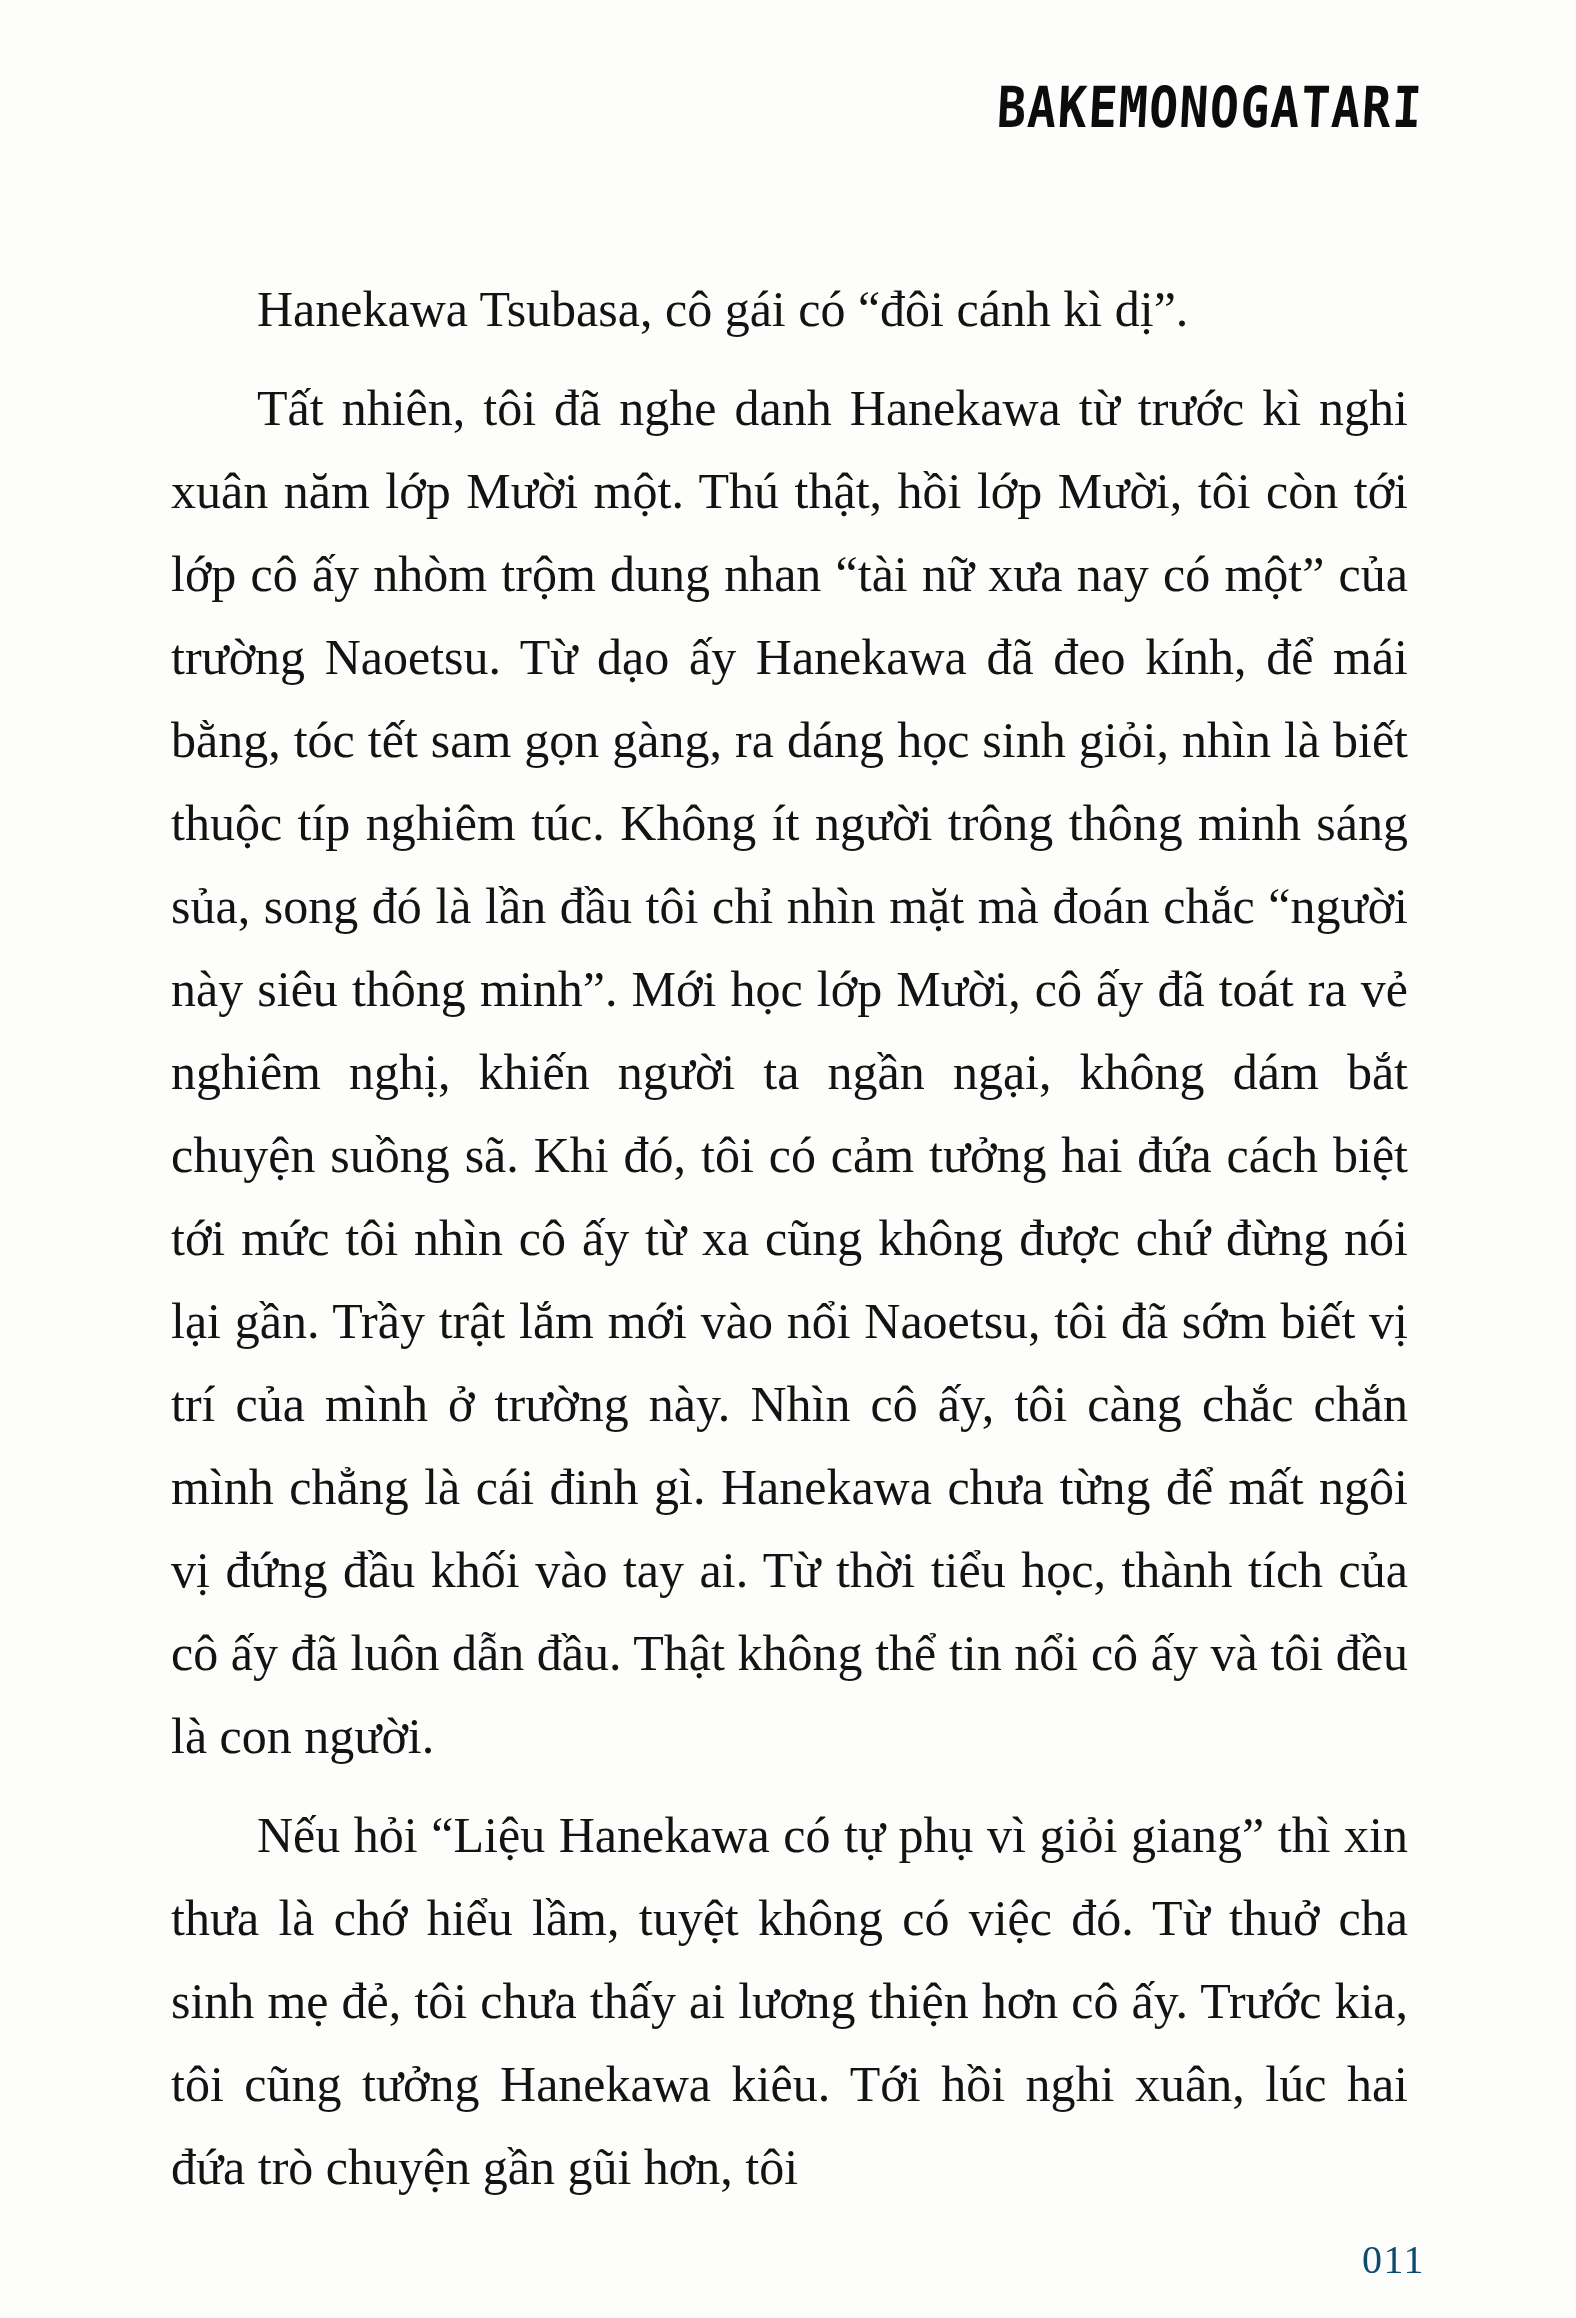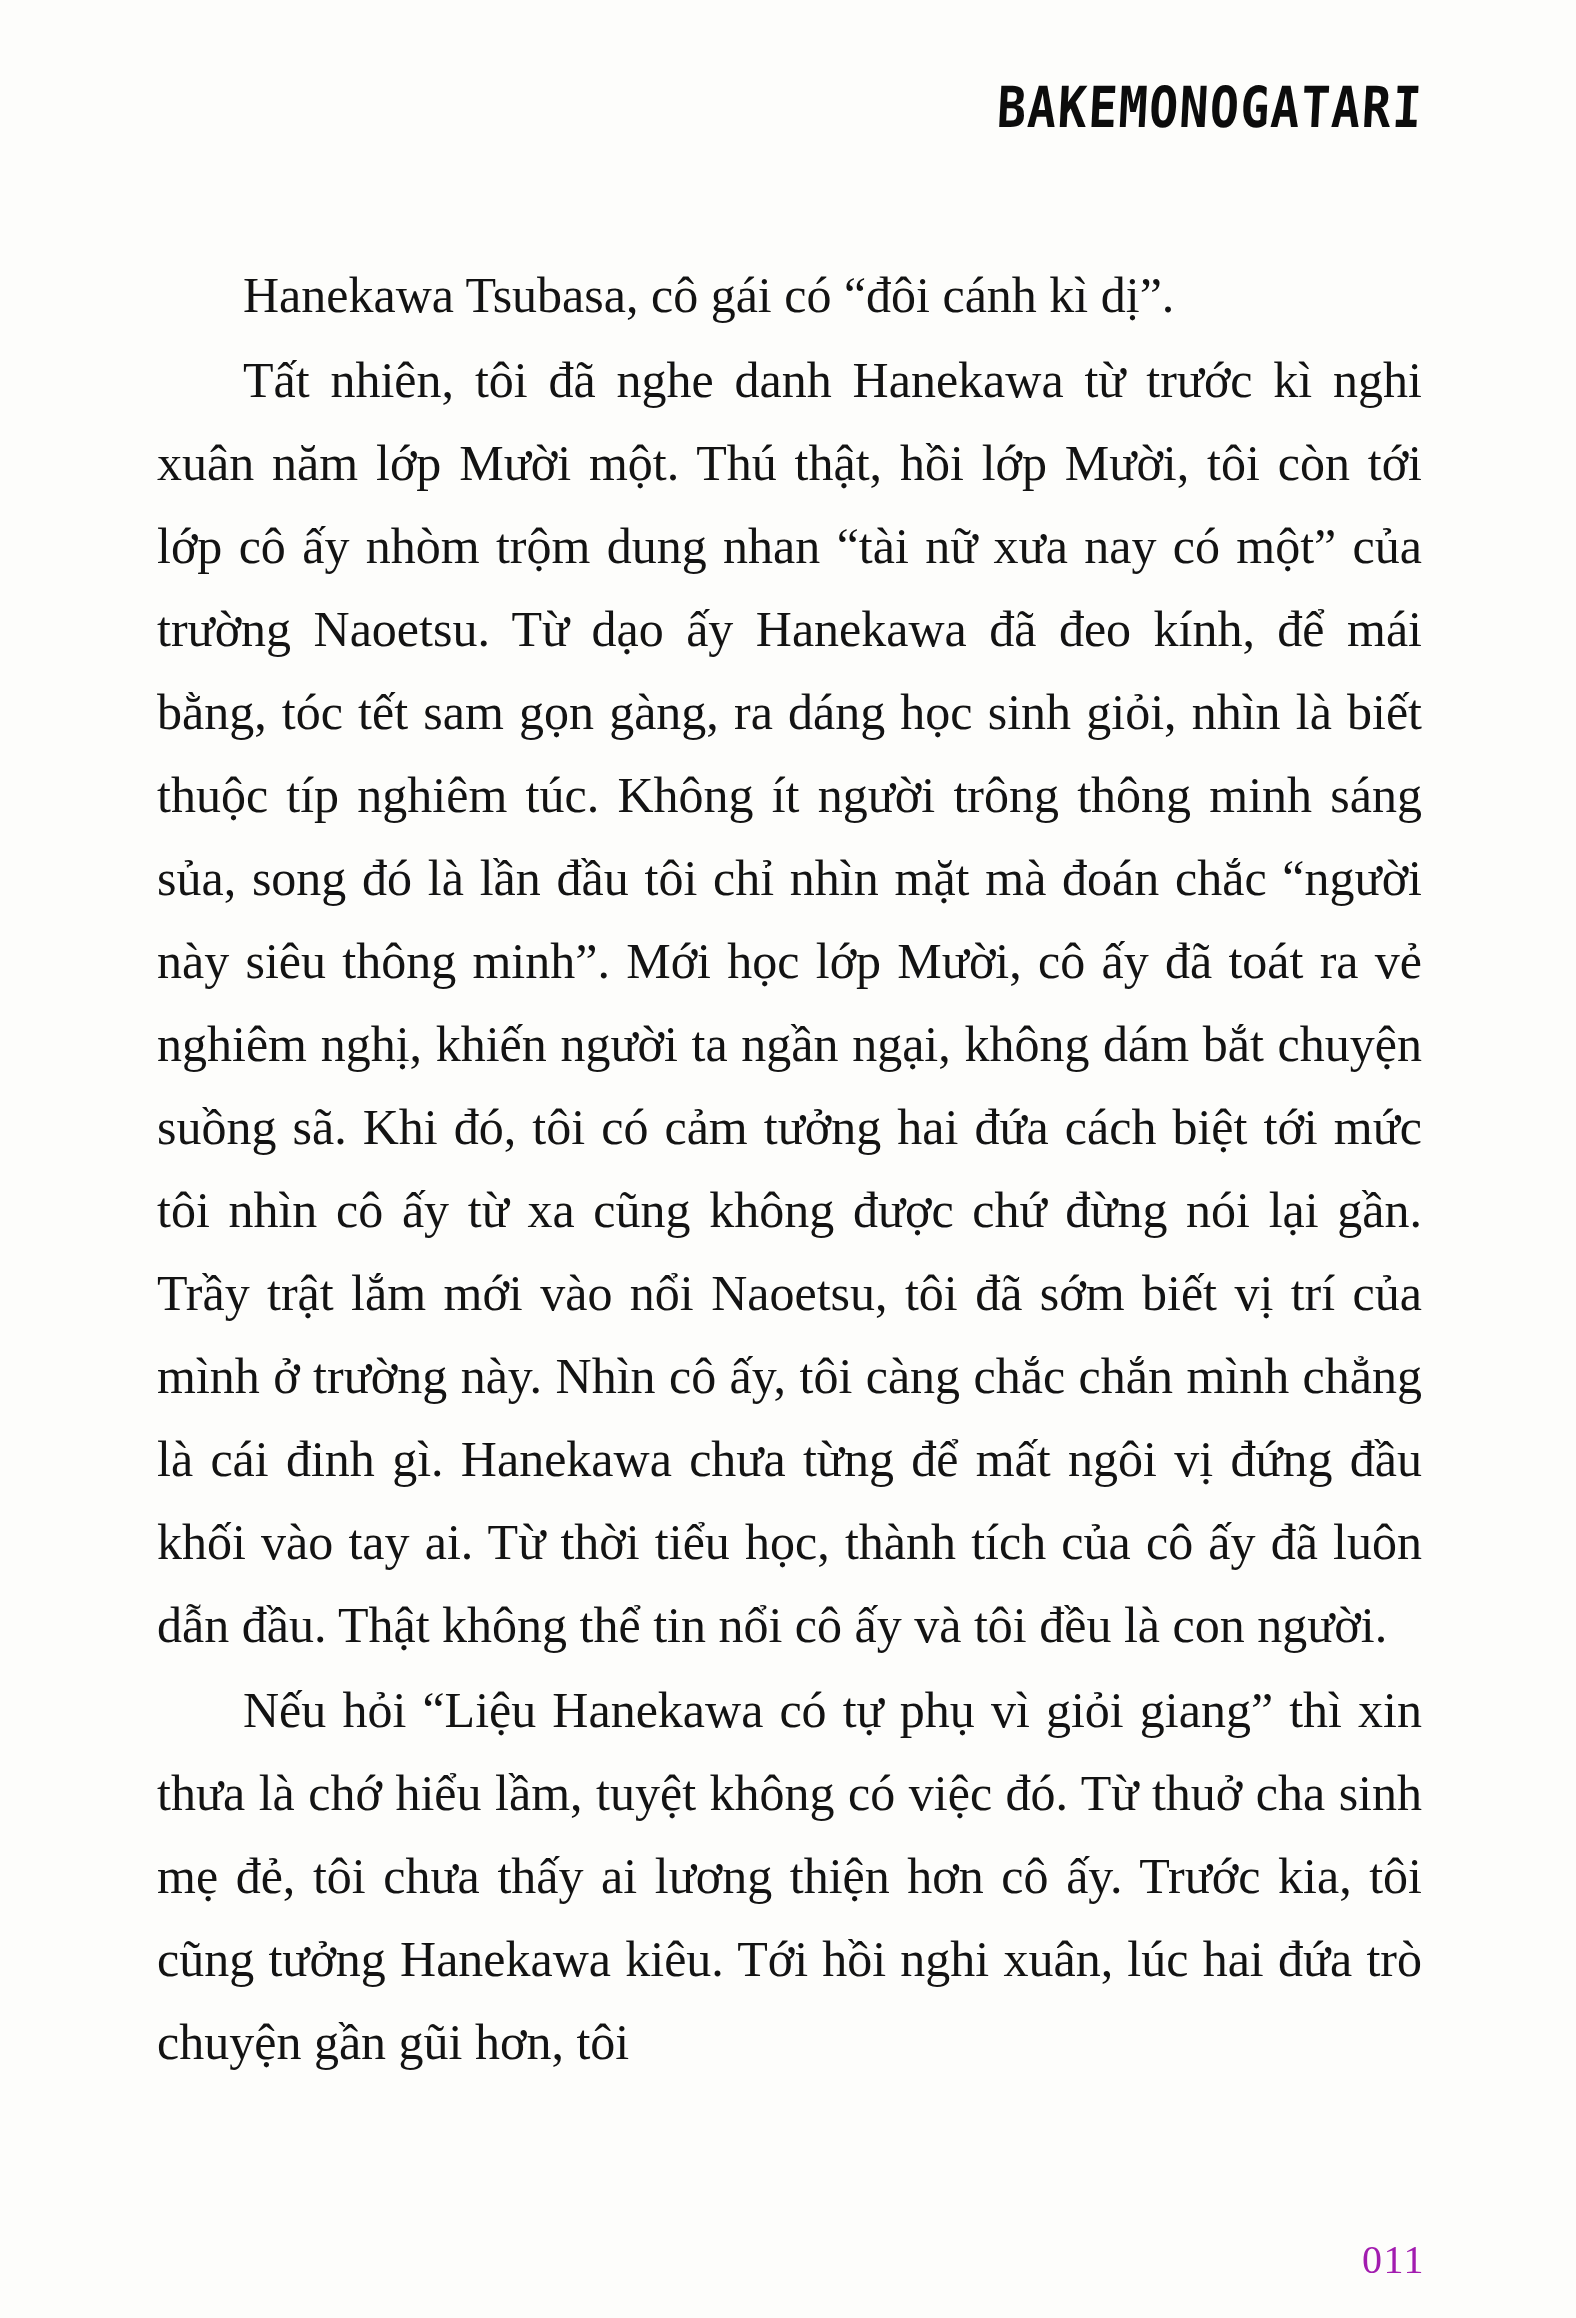--- a/index.html
+++ b/index.html
@@ -33,31 +33,31 @@
     position: absolute;
     top: 252px;
     left: 155px;
     width: 1269px;
     font-size: 50px;
     line-height: 83px;
     text-align: justify;
     color: #131313;
   }
   .body-text p {
-    margin: 2px;
+    margin: 16px;
     padding: 0;
     text-indent: 86px;
   }
   .page-number {
     position: absolute;
     right: 152px;
     bottom: 36px;
     font-size: 40px;
     letter-spacing: 1.5px;
-    color: #a21caf;
+    color: #0c4a6e;
     font-family: "Liberation Serif", serif;
   }
 </style>
 </head>
 <body>
 
 <div class="page">
 
   <div class="logo">BAKEMONOGATARI</div>
 

